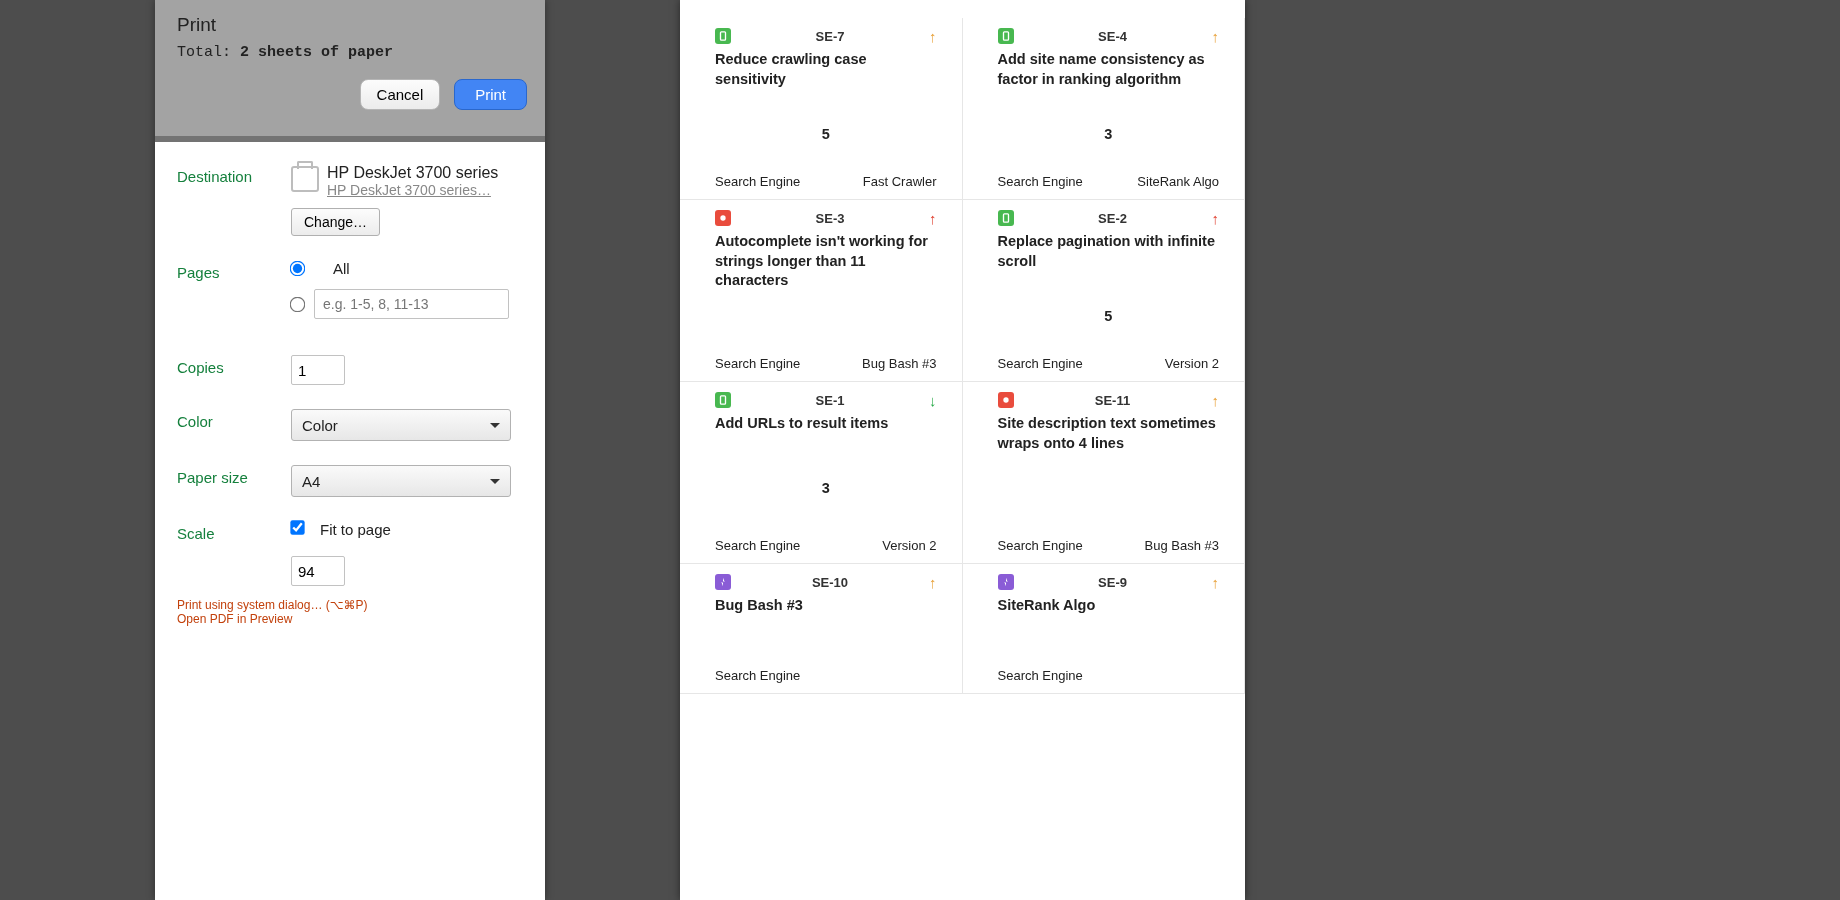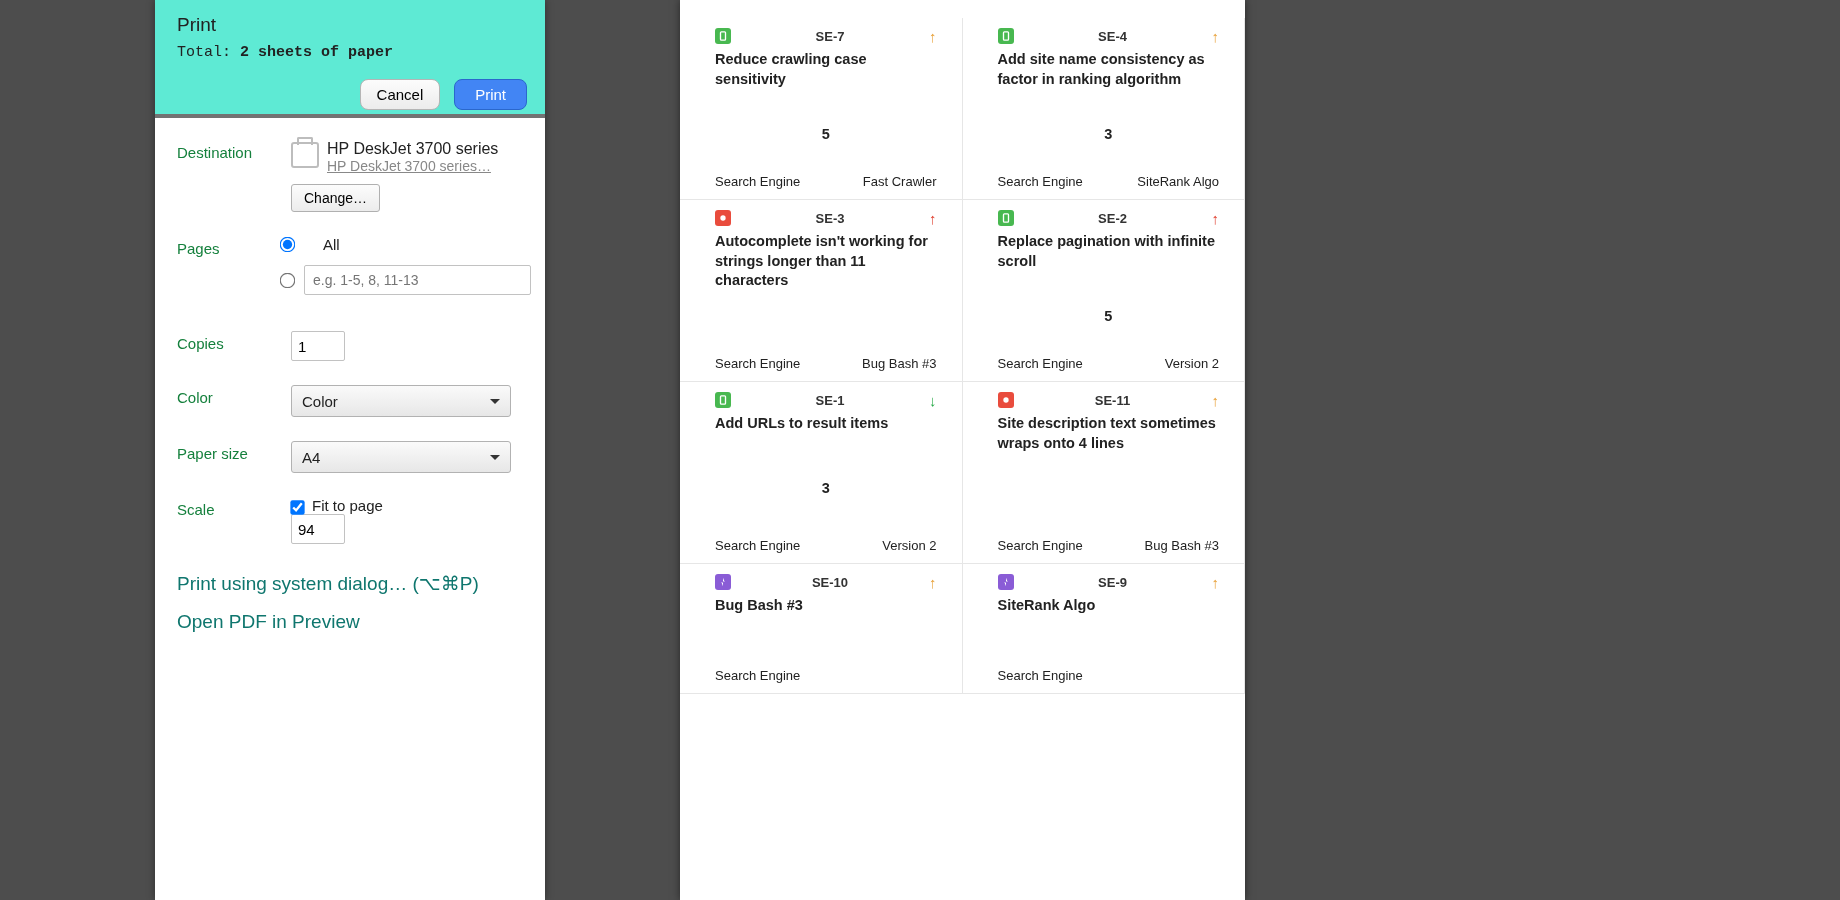--- a/index.html
+++ b/index.html
@@ -18,23 +18,23 @@
     left: 155px;
     top: 0;
     width: 390px;
     height: 100%;
     background: #fff;
     box-shadow: 0 0 8px rgba(0,0,0,0.4);
     display: flex;
     flex-direction: column;
   }
   .print-header {
-    background: #5eead4;
-    border-bottom: 4px solid #737373;
-    padding: 14px 18px 4px 22px;
+    background: #a3a3a3;
+    border-bottom: 6px solid #737373;
+    padding: 14px 18px 26px 22px;
   }
   .print-title {
     font-size: 19px;
     font-weight: 400;
     margin-bottom: 8px;
   }
   .print-total {
     font-size: 15px;
     margin-bottom: 18px;
     font-family: Liberation Mono, monospace;
@@ -103,47 +103,47 @@
     border:1px solid #b0b0b0;
     background:linear-gradient(#fcfcfc,#ececec);
     border-radius:3px;
     cursor:pointer;
   }
 
   .radio-row { display:flex; align-items:center; margin-bottom:12px; }
   .radio-row input[type=radio]{ margin-right:10px; transform:scale(1.2); }
   .radio-row label { font-size:15px;margin-left:19px; }
   .pages-range {
-    width: 227px; height:30px; padding:4px 8px; font-size:14px;
+    width: 195px; height:30px; padding:4px 8px; font-size:14px;
     border:1px solid #c2c2c2; border-radius:2px;
   }
 
   .copies-input, .scale-input {
     width:54px; height:30px; padding:4px 6px; font-size:15px;
     border:1px solid #c2c2c2; border-radius:2px;
   }
 
   .select-ctl {
     width: 220px; height:32px;
     background:linear-gradient(#fafafa,#e7e7e7);
     border:1px solid #b2b2b2; border-radius:3px;
     padding: 0 30px 0 10px; font-size:15px;
     display:flex; align-items:center; position:relative; cursor:pointer;
   }
   .select-ctl::after {
     content:""; position:absolute; right:10px; top:50%; margin-top:-2px;
     border:5px solid transparent; border-top-color:#333;
   }
 
-  .scale-row .check { display:flex; align-items:flex-end; margin-bottom:0; }
+  .scale-row .check { display:flex; align-items:flex-start; margin-bottom:18px;gap:8px; }
   .scale-row .check input[type=checkbox]{ margin-right:8px; transform:scale(1.1);}
   .scale-row .check label { font-size:15px; }
 
   .linklike {
-    display:block; color:#0f766e; font-size:19px; margin-top:16px; cursor:pointer;
+    display:block; color:#c2410c; font-size:12px; cursor:pointer;
   }
 
   
   .preview-page {
     position:absolute;
     left: 680px; top: 0; width: 565px; height: 100%;
     background:#fff;
     box-shadow: 0 0 8px rgba(0,0,0,0.5);
     padding: 0;
     overflow: hidden;

